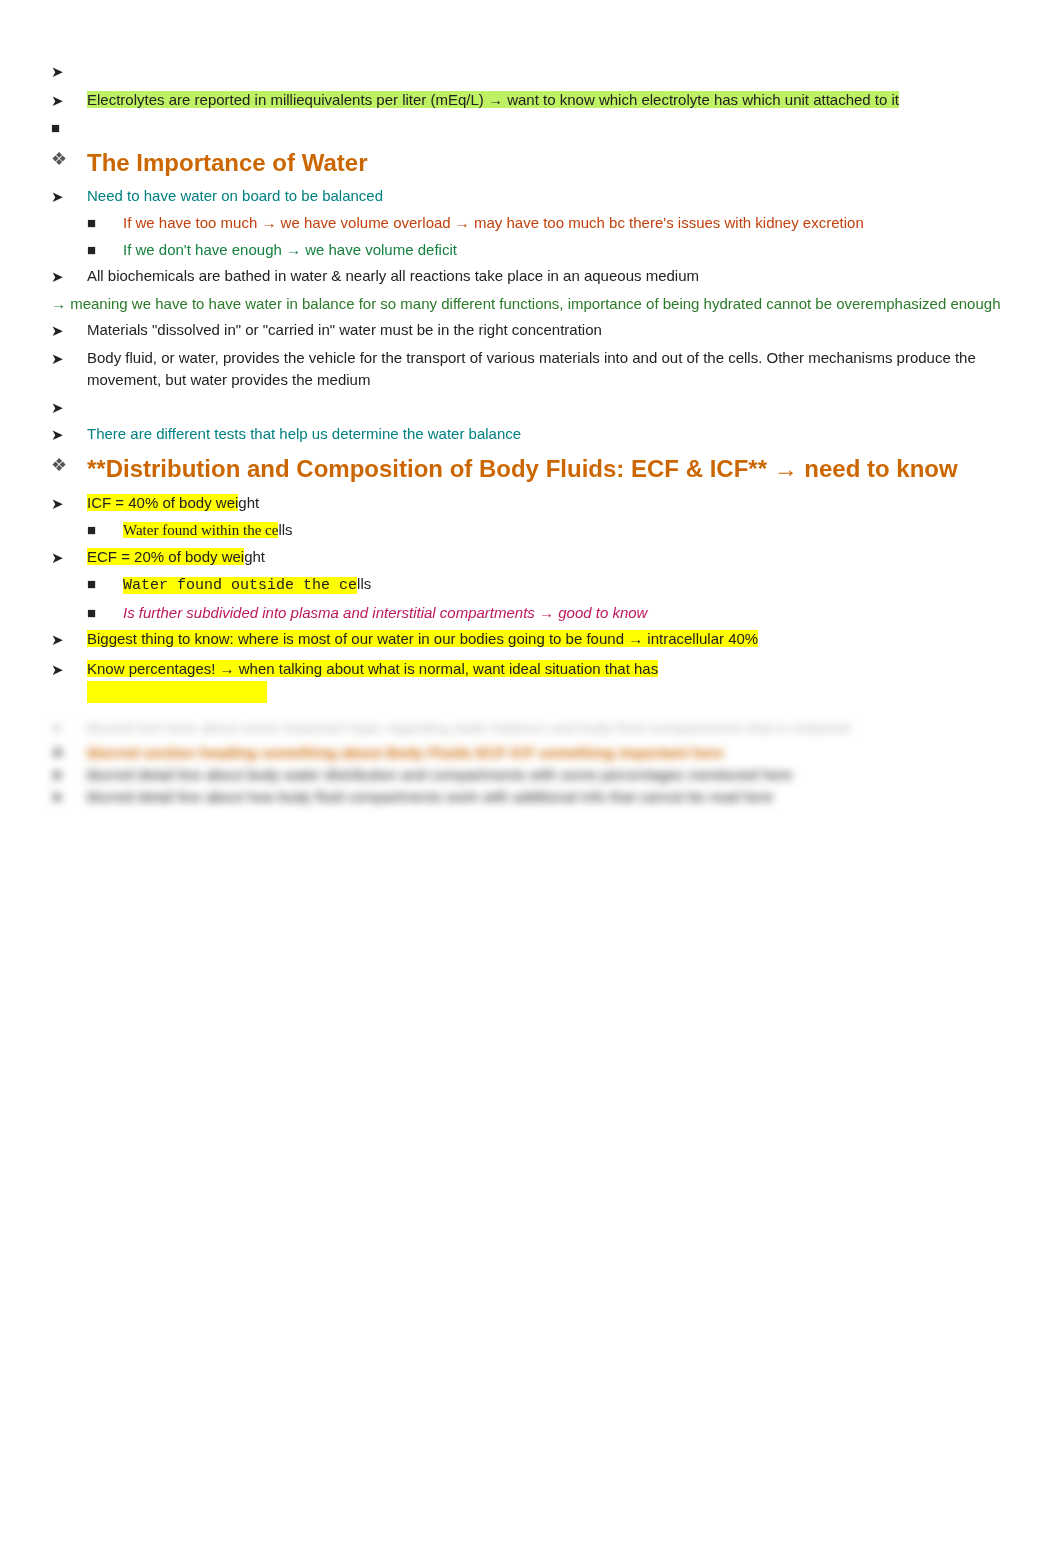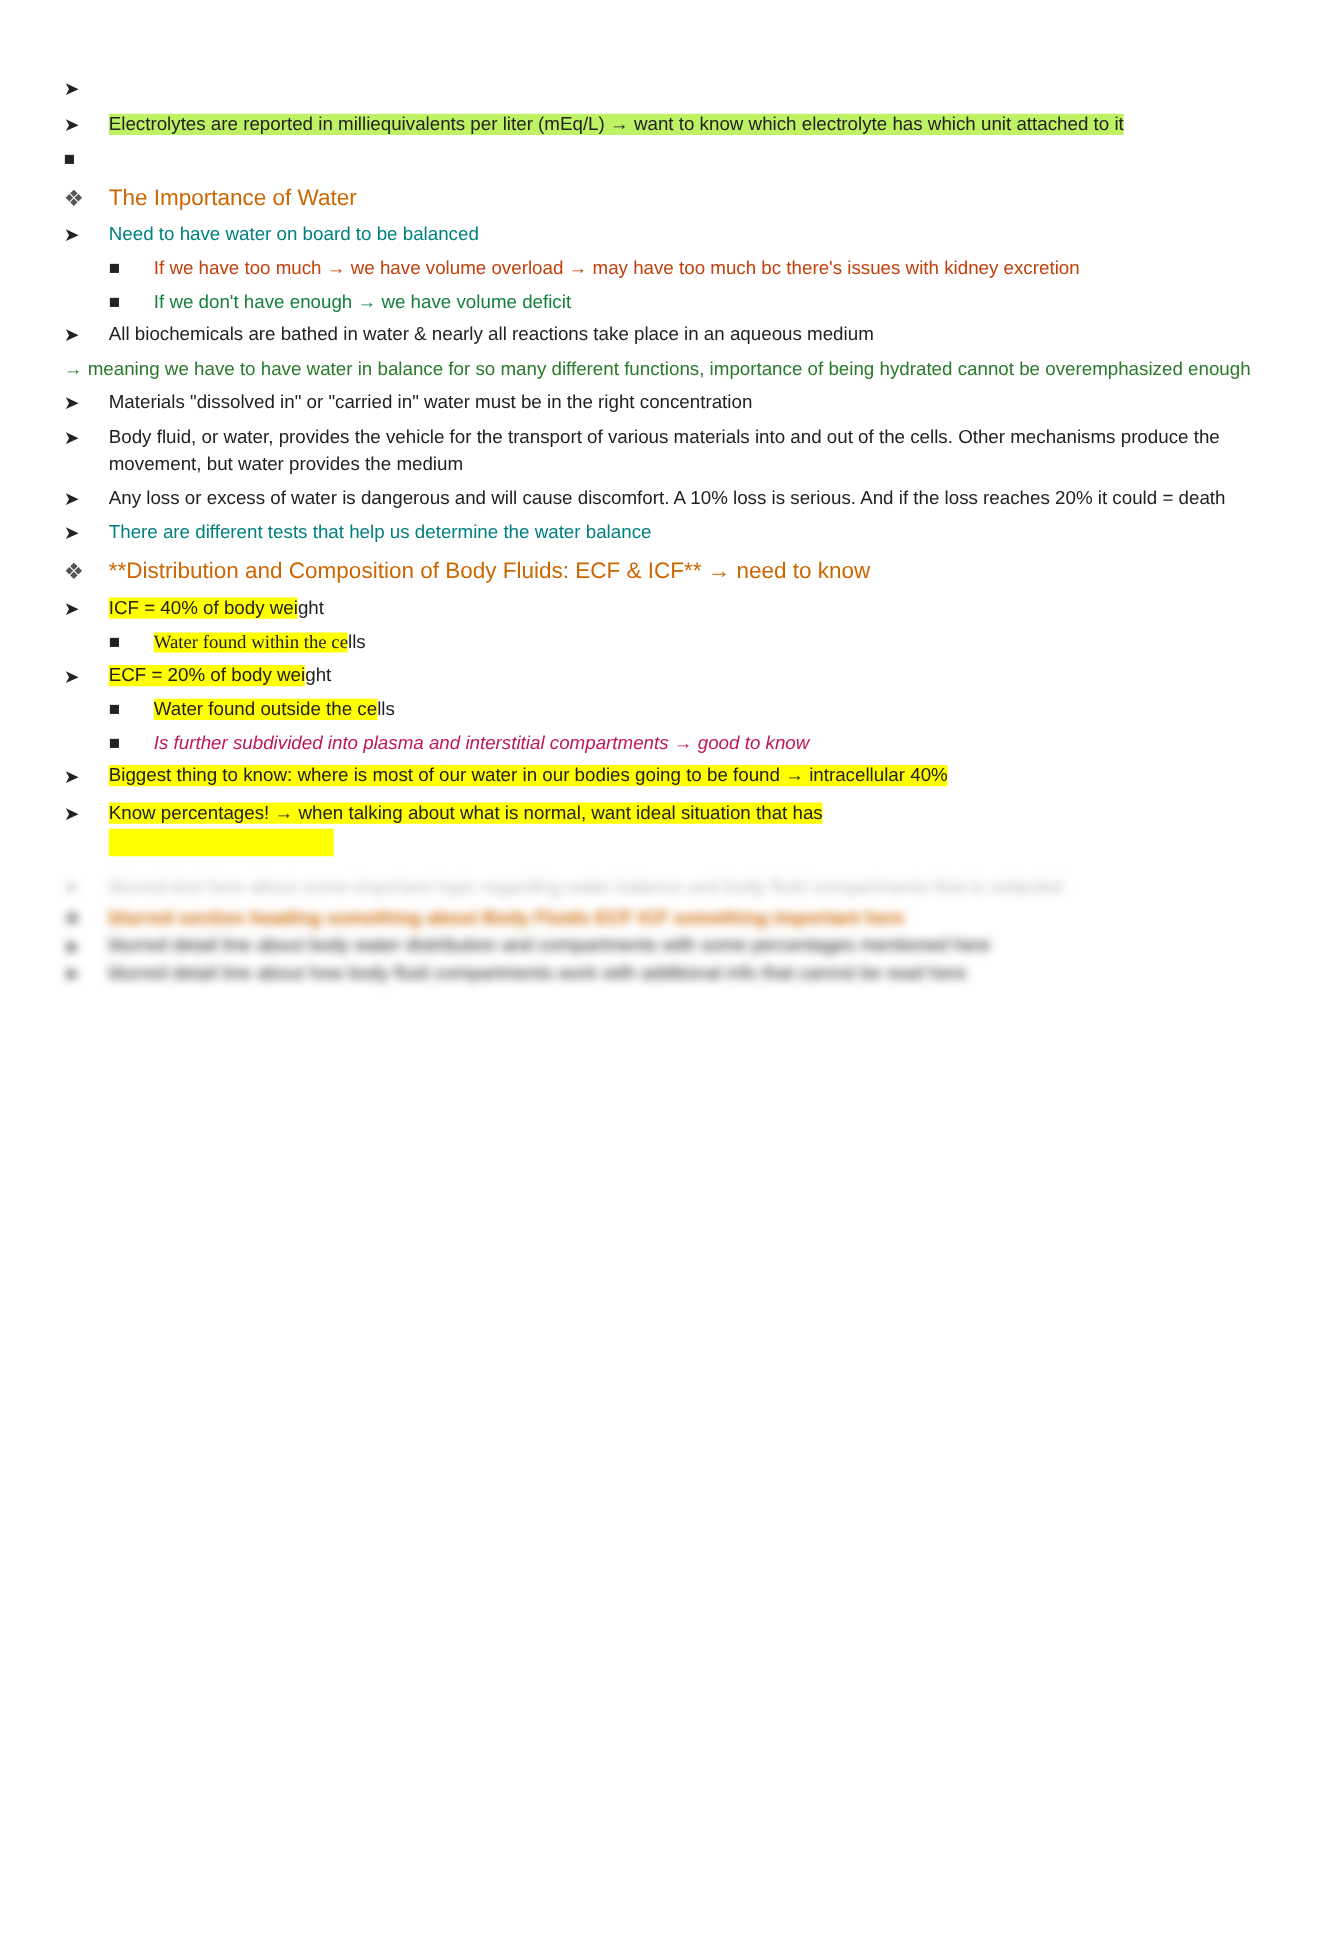--- a/index.html
+++ b/index.html
@@ -27,22 +27,22 @@
       padding-top: 1px;
     }
     .bullet-diamond {
       min-width: 36px;
       font-size: 18px;
       color: #555;
       padding-top: 1px;
     }
     .section-heading {
       color: #cc6600;
-      font-size: 18px;
-      font-weight: normal;
+      font-size: 24px;
+      font-weight: bold;
     }
 
     .blurred-block {
       filter: blur(4px);
       color: #bbb;
       margin-top: 8px;
       margin-bottom: 4px;
       line-height: 1.5;
     }
   </style>
@@ -100,21 +100,20 @@
     <span>Materials "dissolved in" or "carried in" water must be in the right concentration</span>
   </div>
 
   <div class="line" style="margin-bottom:4px;">
     <span class="bullet-arrow">➤</span>
     <span>Body fluid, or water, provides the vehicle for the transport of various materials into and out of the cells. Other mechanisms produce the movement, but water provides the medium</span>
   </div>
 
   <div class="line" style="margin-bottom:4px;">
     <span class="bullet-arrow">➤</span>
-    <span>Any loss or excess of water is dangerous and will cause discomfort. A 10% loss is serious. And if the loss reaches 20% it could = death</span>
   </div>
 
   <div class="line" style="margin-bottom:4px;">
     <span class="bullet-arrow">➤</span>
     <span style="color:#008080;">There are different tests that help us determine the water balance</span>
   </div>
 
   <div class="line" style="margin-bottom:5px; margin-top:4px;">
     <span class="bullet-diamond">❖</span>
     <span class="section-heading">**Distribution and Composition of Body Fluids: ECF &amp; ICF** → need to know</span>
@@ -130,21 +129,21 @@
     <span><span style="background:#ffff00;font-family:Liberation Serif, serif;">Water found within the ce</span>lls</span>
   </div>
 
   <div class="line" style="margin-bottom:4px;">
     <span class="bullet-arrow">➤</span>
     <span><span style="background:#ffff00;">ECF = 20% of body wei</span>ght</span>
   </div>
 
   <div class="line" style="margin-bottom:4px; padding-left:36px;">
     <span style="min-width:36px; display:inline-block;">■</span>
-    <span><span style="background:#ffff00;">Water found outside the ce</span>lls</span>
+    <span><span style="background:#ffff00;font-family:Liberation Mono, monospace;">Water found outside the ce</span>lls</span>
   </div>
 
   <div class="line" style="margin-bottom:4px; padding-left:36px;">
     <span style="min-width:36px; display:inline-block;">■</span>
     <span style="color:#be185d;font-style:italic;">Is further subdivided into plasma and interstitial compartments → good to know</span>
   </div>
 
   <div class="line" style="margin-bottom:6px;">
     <span class="bullet-arrow">➤</span>
     <span><span style="background:#ffff00;">Biggest thing to know: where is most of our water in our bodies going to be found → intracellular 40%</span></span>

